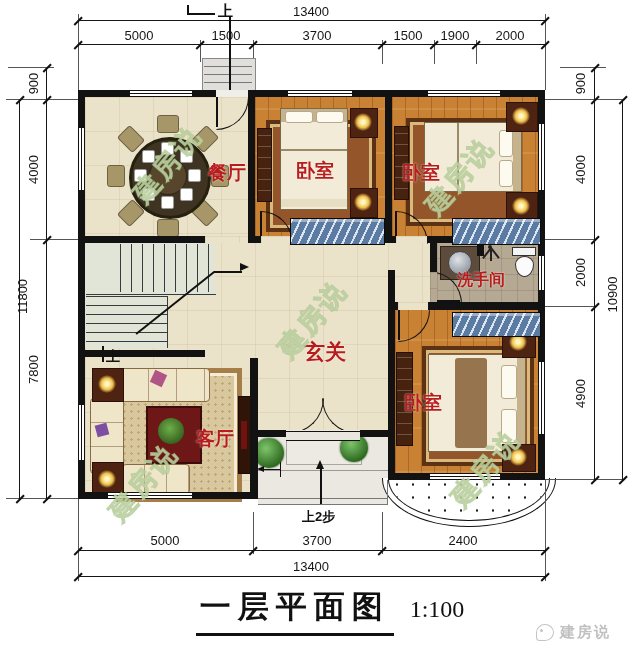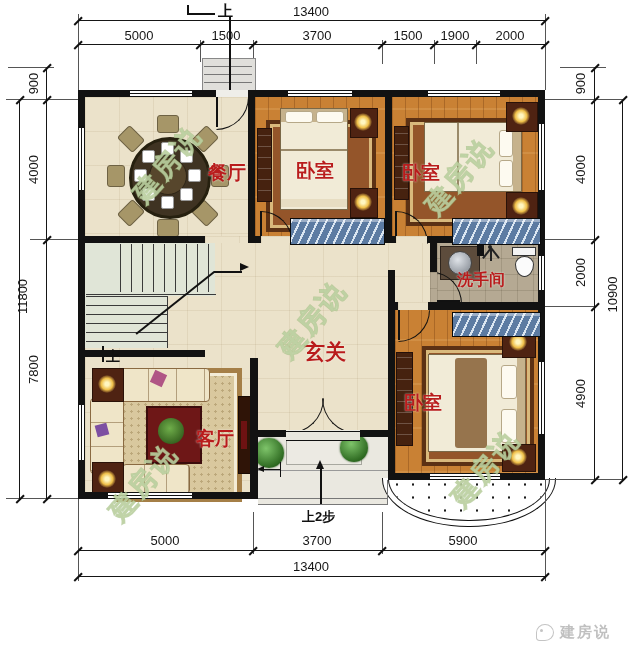--- a/index.html
+++ b/index.html
@@ -292,21 +292,21 @@
   <div class="extline" style="left:382px;top:512px;width:1px;height:42px;"></div>
   <div class="extline" style="left:545px;top:480px;width:1px;height:101px;"></div>
   <div class="tick" style="left:78px;top:551px;"></div>
   <div class="tick" style="left:253px;top:551px;"></div>
   <div class="tick" style="left:382px;top:551px;"></div>
   <div class="tick" style="left:545px;top:551px;"></div>
   <div class="tick" style="left:78px;top:577px;"></div>
   <div class="tick" style="left:545px;top:577px;"></div>
   <div class="dimlab" style="left:135px;top:533px;width:60px;">5000</div>
   <div class="dimlab" style="left:287px;top:533px;width:60px;">3700</div>
-  <div class="dimlab" style="left:433px;top:533px;width:60px;">5900</div>
+  <div class="dimlab" style="left:433px;top:533px;width:60px;">2400</div>
   <div class="dimlab" style="left:281px;top:559px;width:60px;">13400</div>
 
   <div class="dimline" style="left:46px;top:68px;width:1.4px;height:431px;"></div>
   <div class="dimline" style="left:19px;top:100px;width:1.4px;height:399px;"></div>
   <div class="extline" style="left:8px;top:67px;width:46px;height:1px;"></div>
   <div class="extline" style="left:6px;top:99px;width:72px;height:1px;"></div>
   <div class="extline" style="left:30px;top:239px;width:48px;height:1px;"></div>
   <div class="extline" style="left:6px;top:498px;width:72px;height:1px;"></div>
   <div class="tick" style="left:47px;top:68px;"></div>
   <div class="tick" style="left:47px;top:100px;"></div>
@@ -332,20 +332,24 @@
   <div class="tick" style="left:595px;top:307px;"></div>
   <div class="tick" style="left:595px;top:480px;"></div>
   <div class="tick" style="left:623px;top:100px;"></div>
   <div class="tick" style="left:623px;top:480px;"></div>
   <div class="dimlab vdim" style="left:550px;top:76px;">900</div>
   <div class="dimlab vdim" style="left:550px;top:162px;">4000</div>
   <div class="dimlab vdim" style="left:550px;top:265px;">2000</div>
   <div class="dimlab vdim" style="left:550px;top:386px;">4900</div>
   <div class="dimlab vdim" style="left:582px;top:287px;">10900</div>
 
+  <div class="abs" style="left:140px;top:586px;width:380px;display:flex;justify-content:center;align-items:baseline;gap:16px;z-index:50;">
+    <span style="font-family:'Liberation Serif',serif;font-size:31px;font-weight:600;color:#111;letter-spacing:7px;border-bottom:3.5px solid #111;padding:0 4px 5px;">一层平面图</span>
+    <span style="font-family:'Liberation Serif',serif;font-size:24px;color:#111;">1:100</span>
+  </div>
 
   <div class="abs" style="left:536px;top:620px;width:100px;height:24px;display:flex;align-items:center;gap:6px;z-index:50;">
     <span style="display:inline-block;width:16px;height:15px;border:1.5px solid #c4c4c4;border-radius:50% 50% 50% 20%;position:relative;">
         <span style="position:absolute;left:3px;top:4px;width:3px;height:3px;border-radius:50%;background:#c4c4c4;"></span>
       </span>
     <span style="font-size:15px;font-weight:bold;color:#c0c0c0;letter-spacing:2px;">建房说</span>
   </div>
 
 </div>
 

